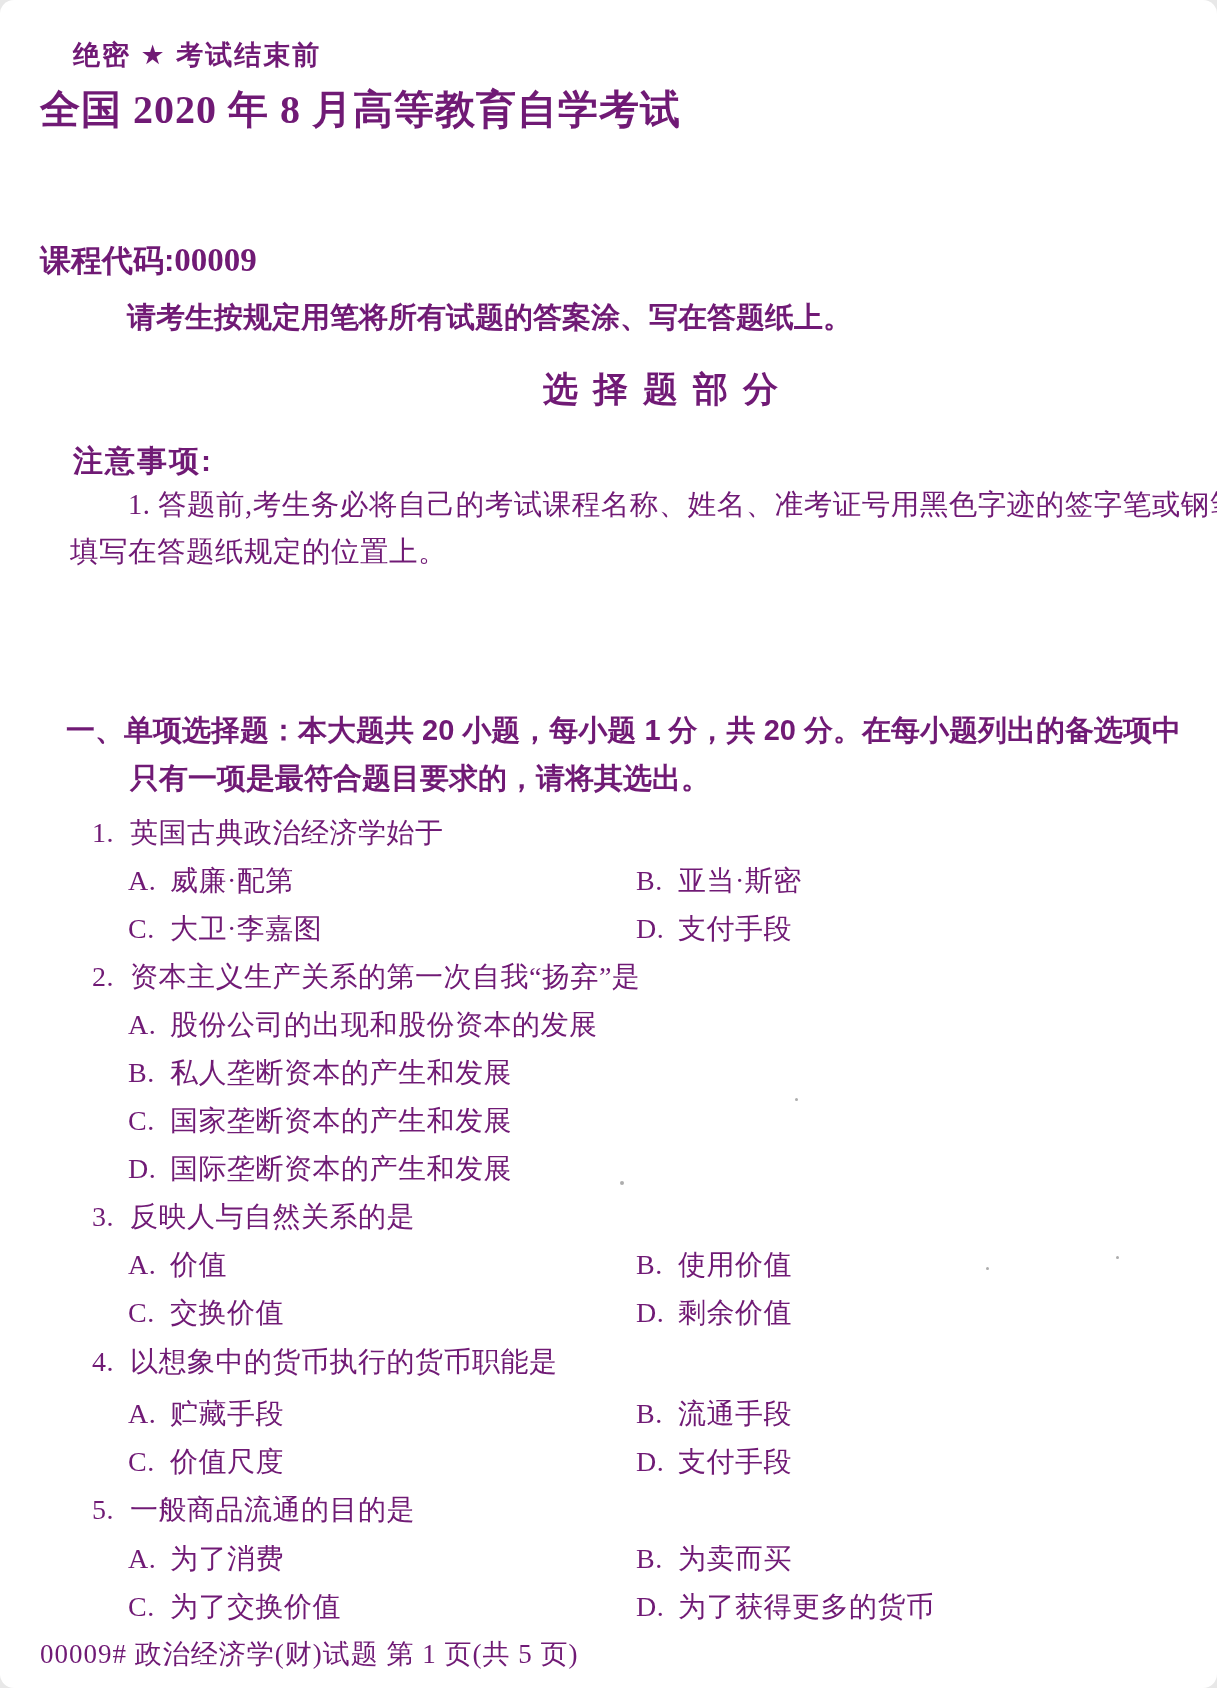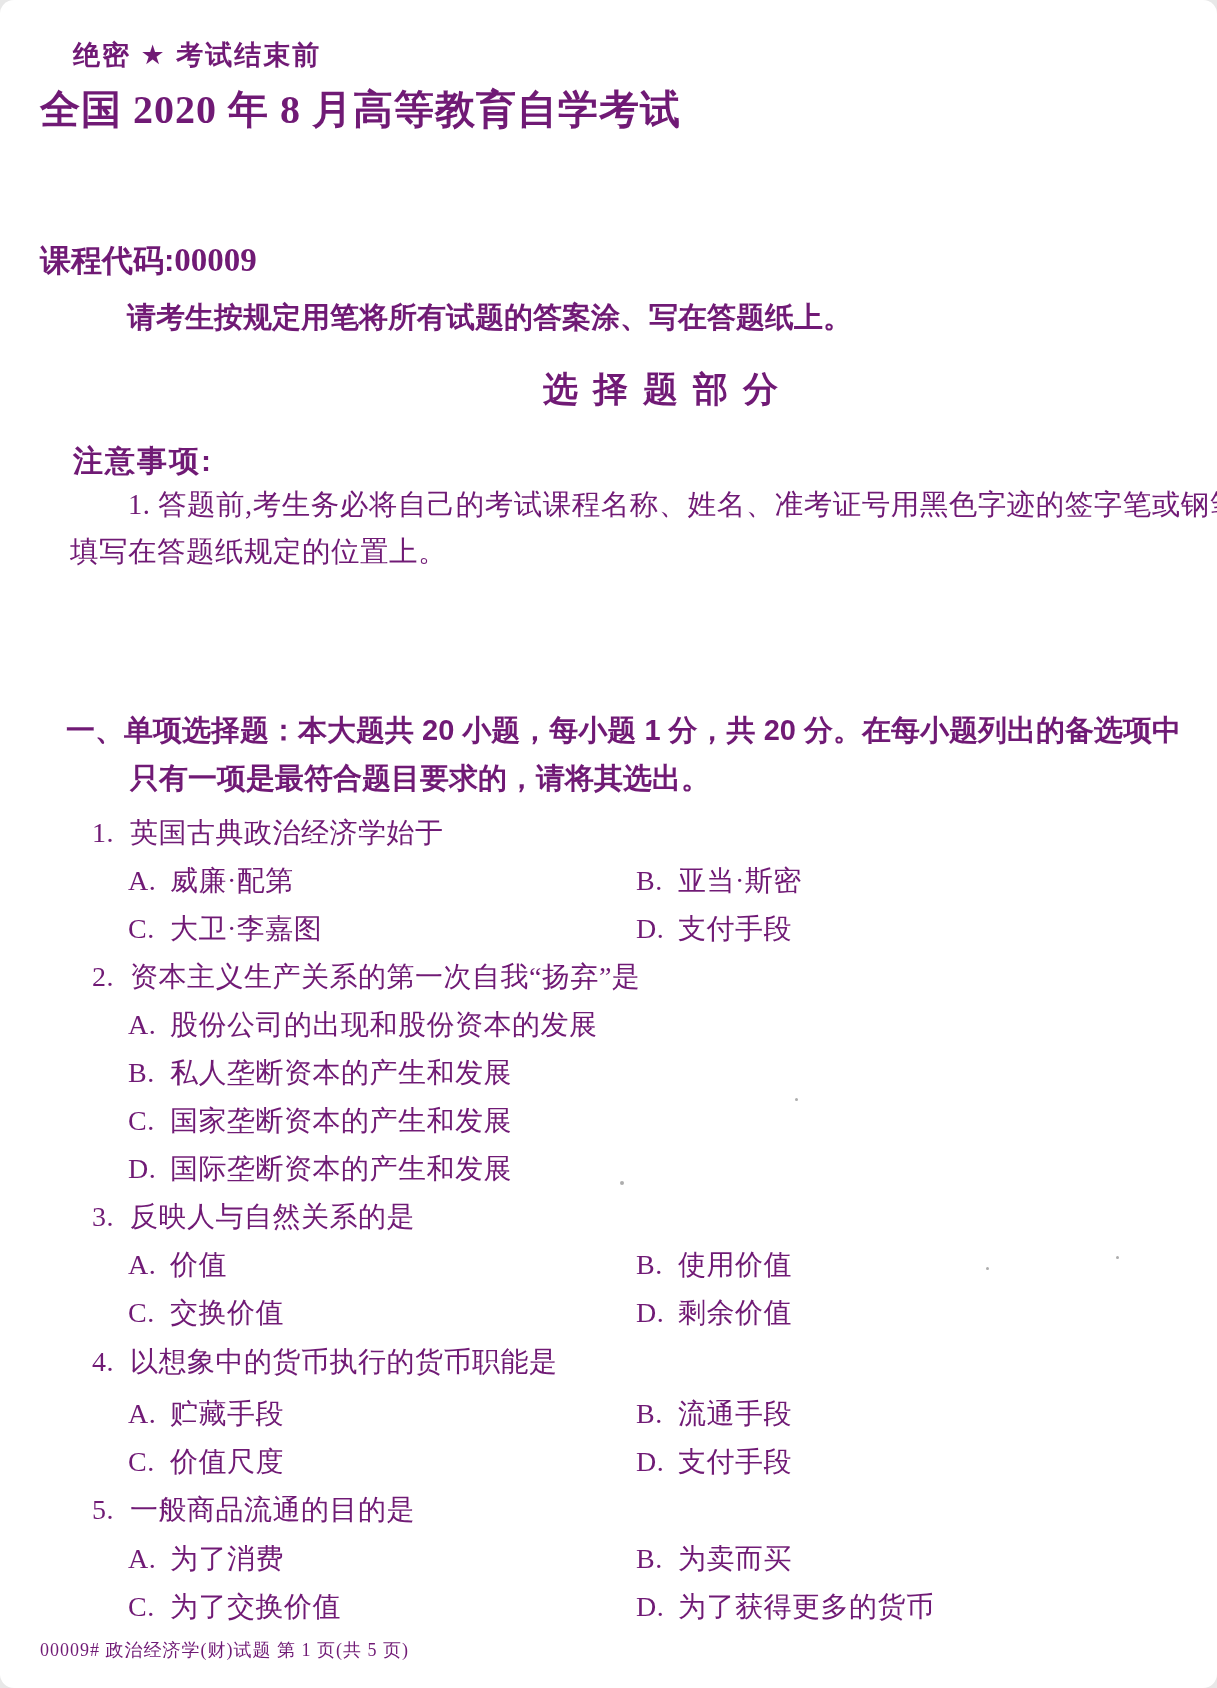--- a/index.html
+++ b/index.html
@@ -41,21 +41,21 @@
   .mcq-h2{left:130px;top:764px;}
 
   .qline{font-size:28px;letter-spacing:0.5px;}
   .qnum{position:absolute;left:92px;display:inline-block;}
   .qtext{position:absolute;left:130px;}
   .opt{position:absolute;}
   .optA{left:128px;}
   .optB{left:616px;margin-left:20px;}
   .opt .letter{display:inline-block;min-width:42px;}
 
-  .footer{top:1641px;font-size:18px;letter-spacing:1px;}
+  .footer{top:1641px;font-size:27px;letter-spacing:1px;}
 
   
   .speck{position:absolute;width:4px;height:4px;border-radius:50%;background:#6a6a6a;opacity:.55;}
   .sp1{left:620px;top:1181px;}
   .sp2{left:986px;top:1267px;width:3px;height:3px;}
   .sp3{left:795px;top:1098px;width:3px;height:3px;}
   .sp4{left:1116px;top:1256px;width:3px;height:3px;}
 </style>
 </head>
 <body>

